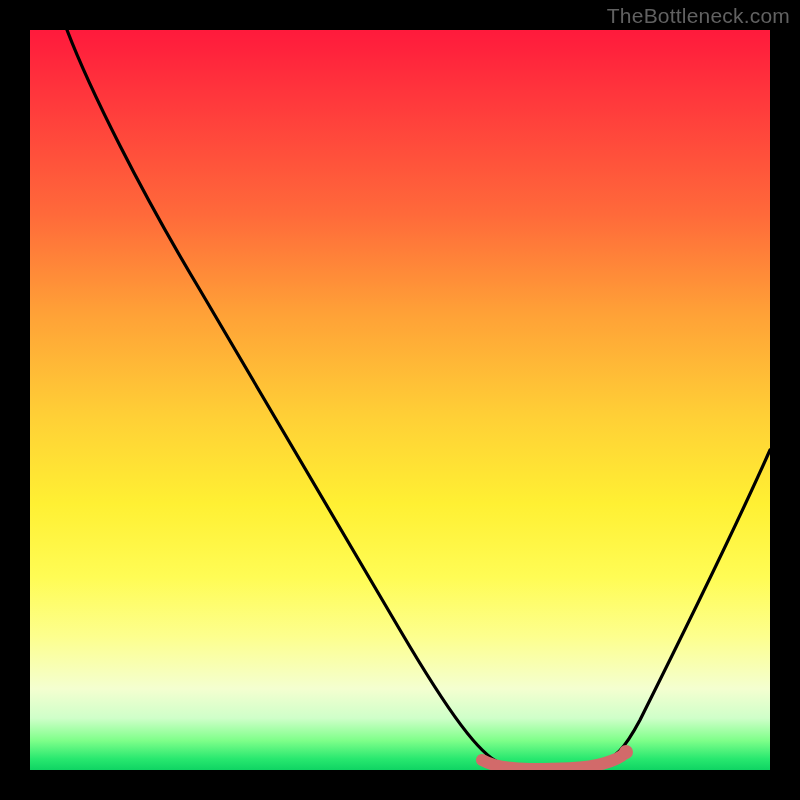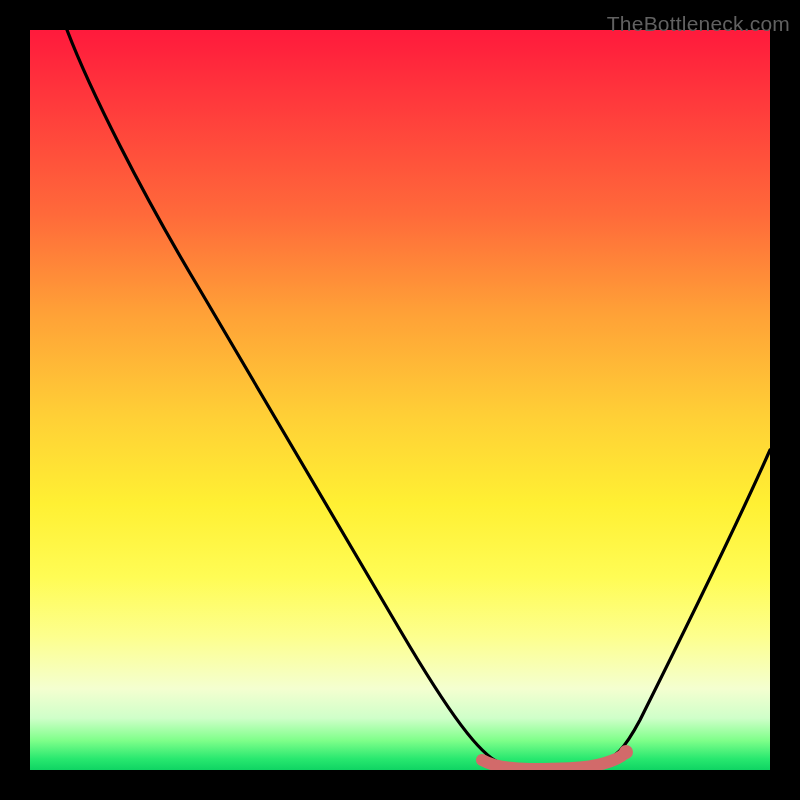--- a/index.html
+++ b/index.html
@@ -44,21 +44,21 @@
   .svg-layer {
     position: absolute;
     left: 30px;
     top: 30px;
     width: 740px;
     height: 740px;
     pointer-events: none;
   }
   .watermark {
     position: absolute;
-    top: 12px;
+    top: 4px;
     right: 10px;
     color: #616161;
     font-size: 21px;
     font-weight: 500;
     letter-spacing: 0.2px;
   }
 </style>
 </head>
 <body>
 

